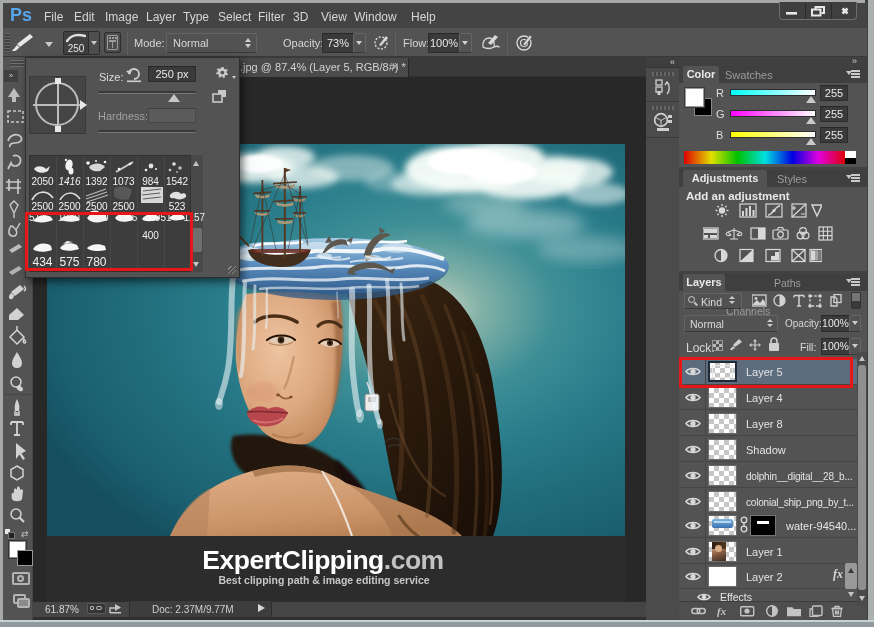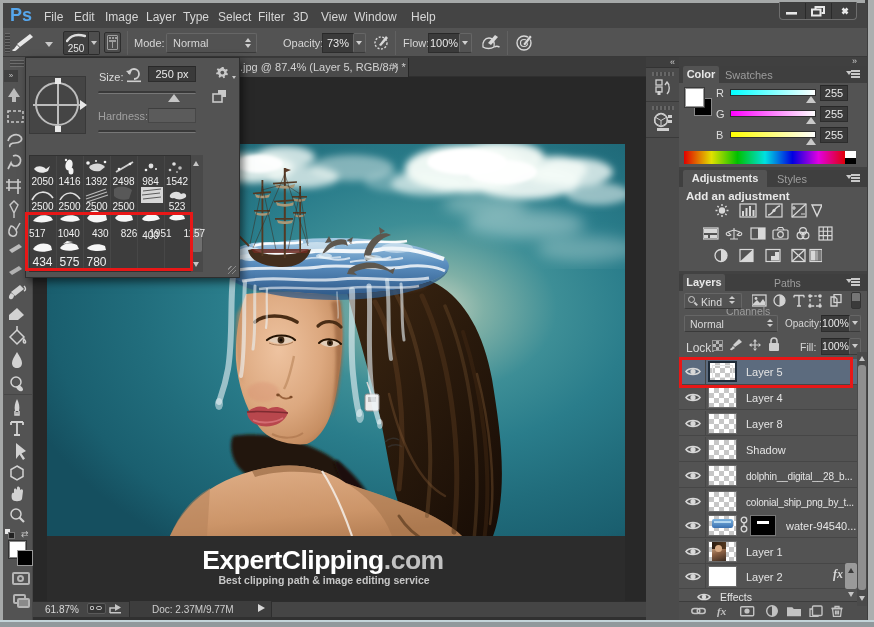--- a/index.html
+++ b/index.html
@@ -800,35 +800,35 @@
   <path d="M86 63 C89 58 98 57 103 61 L104 65 C96 68 88 67 86 63 Z"></path>
   <path d="M113 64 C116 59 124 58 129 61 L131 64 C123 67 115 67 113 64 Z M116 59 L120 57 L124 58"></path>
   <path d="M140 63 C143 59 150 58 155 61 L156 64 C149 66 142 66 140 63 Z"></path>
   <path d="M4 94 C8 88 17 87 22 91 L23 95 C15 98 7 97 4 94 Z"></path>
   <path d="M31 93 C34 88 42 87 48 90 L50 94 C42 97 33 96 31 93 Z M34 89 L38 86 L44 87"></path>
   <path d="M58 93 C62 89 70 88 76 91 L77 95 C69 97 60 96 58 93 Z"></path>
  </g>
 </svg>
 <div class="abs" style="z-index:54;left:29px;top:176px;width:161px;display:flex;color:#f0f0f0;font-size:10px;text-align:center;">
     <span style="width:27px;">2050</span>
-    <span style="width:27px;">1416</span>
+    <span style="width:27px;font-style:italic;">1416</span>
     <span style="width:27px;">1392</span>
-    <span style="width:27px;">2498</span>
+    <span style="width:27px;">1073</span>
     <span style="width:27px;">984</span>
     <span style="width:26px;">1542</span>
   </div>
 <div class="abs" style="z-index:54;left:29px;top:201px;width:161px;display:flex;color:#f0f0f0;font-size:10px;text-align:center;">
     <span style="width:27px;">2500</span>
     <span style="width:27px;">2500</span>
     <span style="width:27px;">2500</span>
     <span style="width:27px;">2500</span>
     <span style="width:27px;margin-top:29px;">400</span>
     <span style="width:26px;">523</span>
   </div>
-<div class="abs" style="z-index:54;left:29px;top:228px;width:161px;display:flex;color:#f0f0f0;font-size:10px;text-align:center;gap:12px;">
+<div class="abs" style="z-index:54;left:29px;top:212px;width:161px;display:flex;color:#f0f0f0;font-size:10px;text-align:center;gap:12px;">
     <span style="width:27px;">517</span>
     <span style="width:27px;">1040</span>
     <span style="width:27px;">430</span>
     <span style="width:27px;">826</span>
     <span style="width:27px;">1951</span>
     <span style="width:26px;">1157</span>
   </div>
 <div class="abs" style="z-index:54;left:29px;top:255px;width:138px;display:flex;color:#f0f0f0;font-size:12px;text-align:center;">
     <span style="width:27px;">434</span>
     <span style="width:27px;">575</span>

